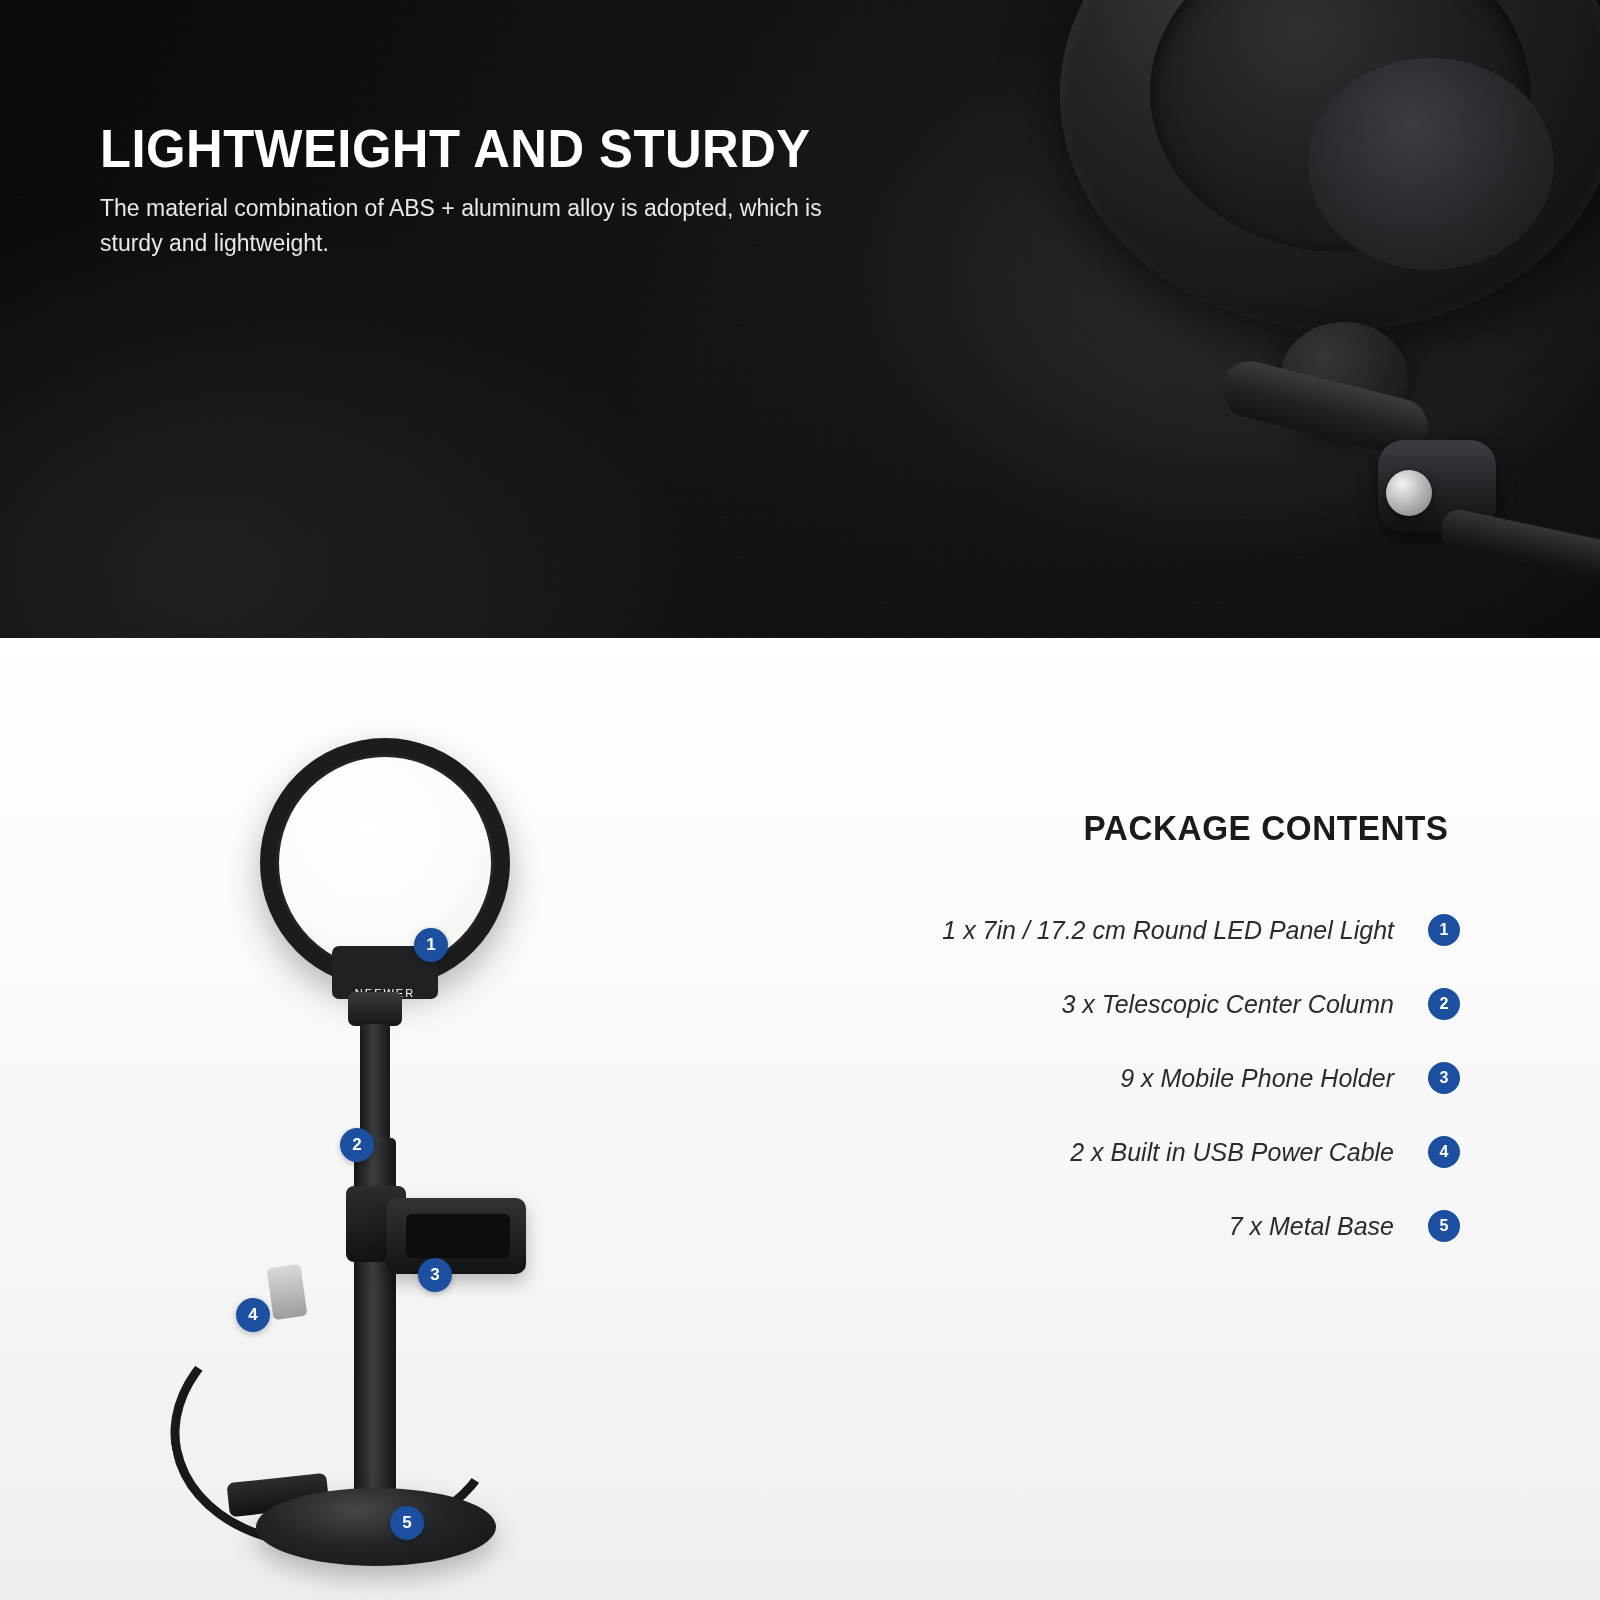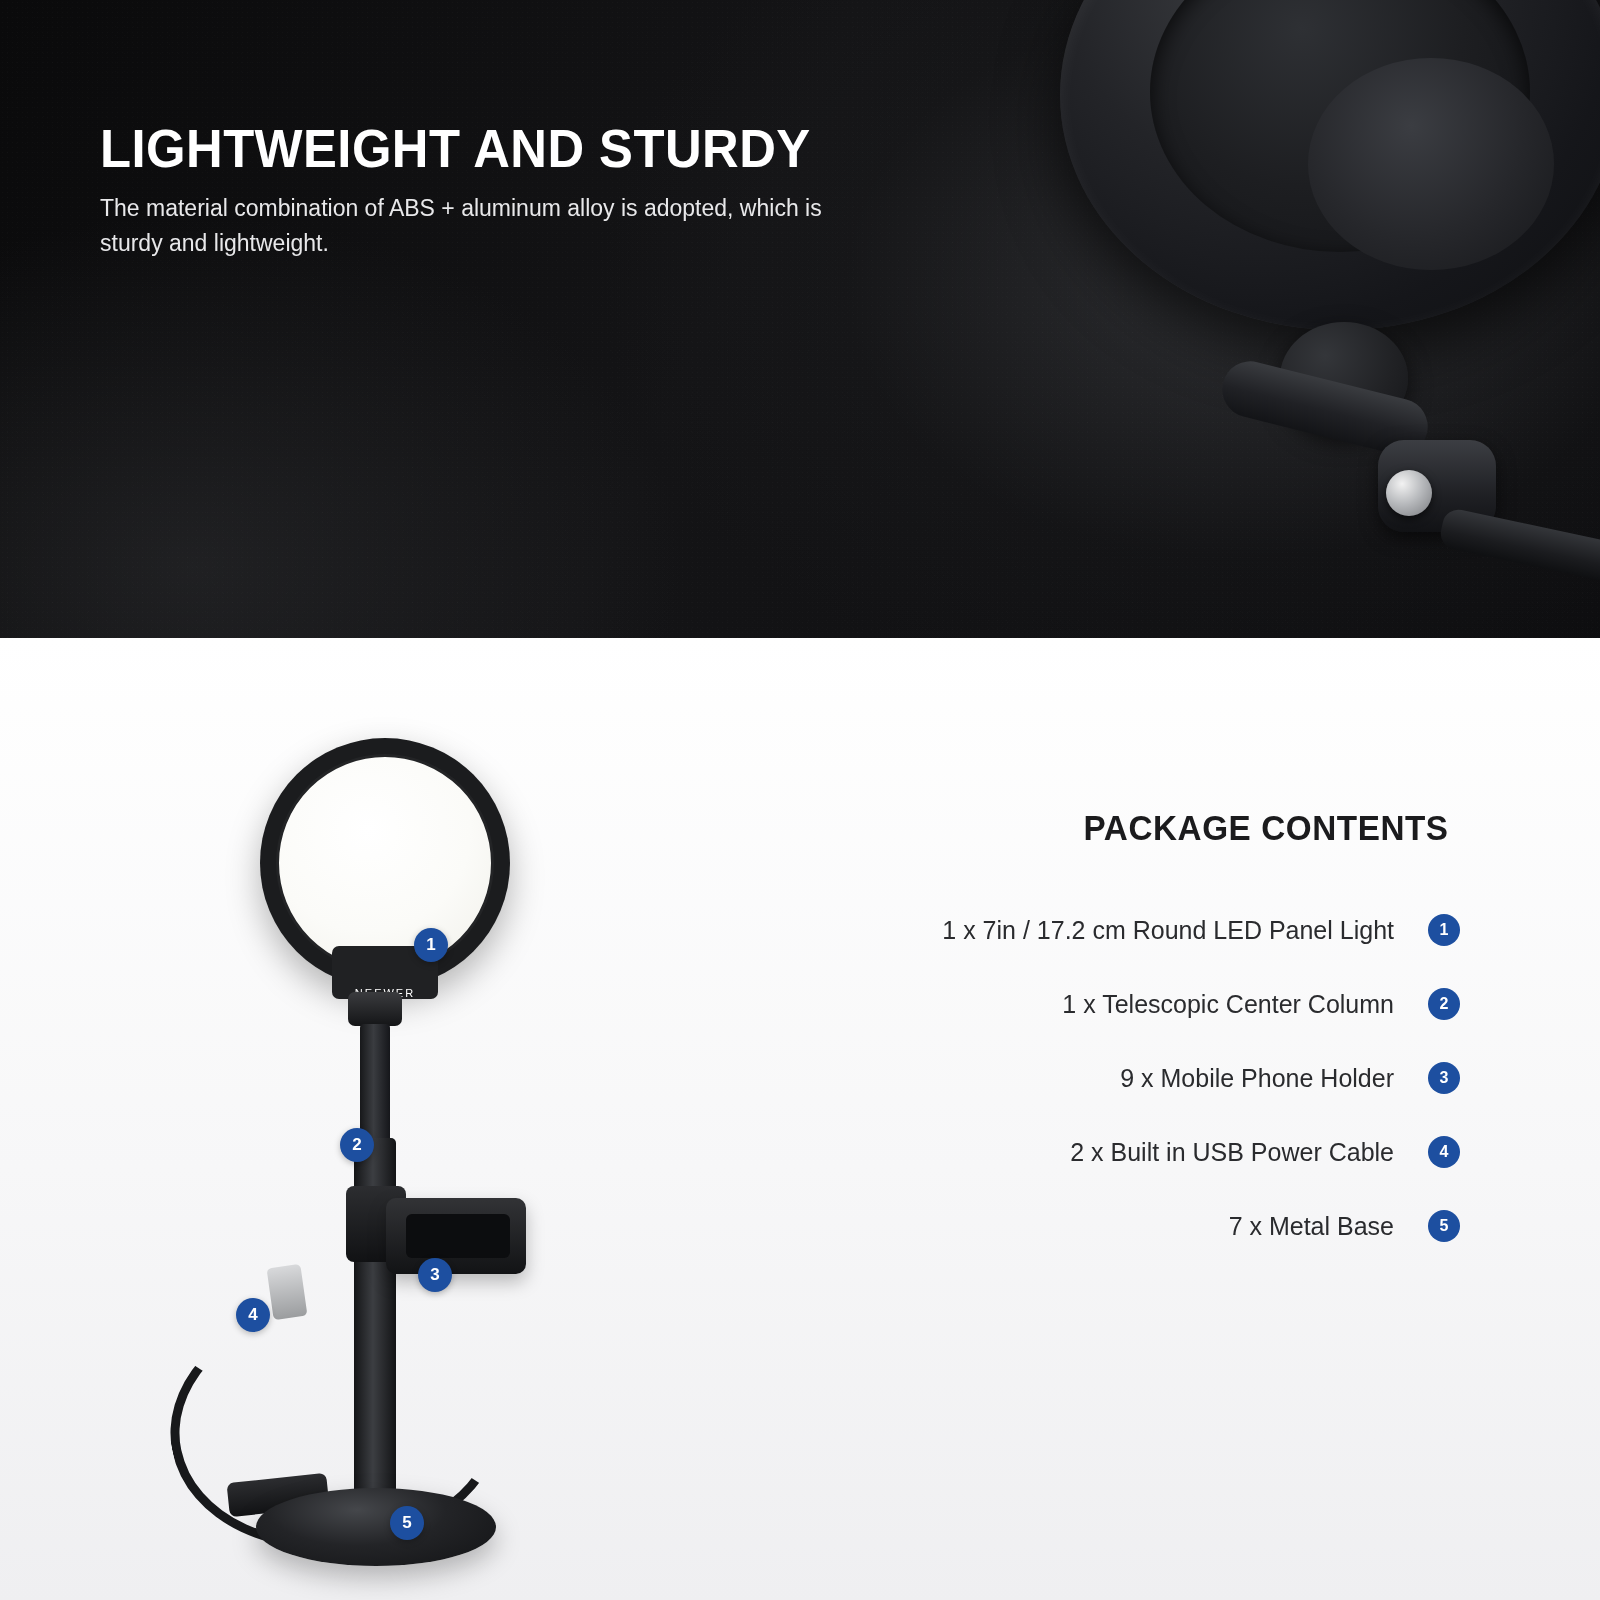--- a/index.html
+++ b/index.html
@@ -251,20 +251,21 @@
   .pkg-row {
     display: flex; align-items: center; justify-content: flex-end;
     gap: 34px;
     margin-bottom: 42px;
   }
   .pkg-text {
     color: #2a2b2e;
     font-size: 25px;
     font-weight: 300;
     white-space: nowrap;
+    font-style: italic;
   }
   .pkg-num {
     flex: 0 0 auto;
     width: 32px; height: 32px;
     border-radius: 50%;
     background: #1d4fa0;
     color: #fff;
     font-size: 16px; font-weight: bold;
     display: flex; align-items: center; justify-content: center;
   }
@@ -325,21 +326,21 @@
     <div class="pkg">
       <div class="pkg-title">PACKAGE CONTENTS</div>
       <div class="pkg-list">
 
         <div class="pkg-row">
           <div class="pkg-text">1 x 7in / 17.2 cm Round LED Panel Light</div>
           <div class="pkg-num">1</div>
         </div>
 
         <div class="pkg-row">
-          <div class="pkg-text">1 x Telescopic Center Column</div>
+          <div class="pkg-text">3 x Telescopic Center Column</div>
           <div class="pkg-num">2</div>
         </div>
 
         <div class="pkg-row">
           <div class="pkg-text">9 x  Mobile Phone Holder</div>
           <div class="pkg-num">3</div>
         </div>
 
         <div class="pkg-row">
           <div class="pkg-text">2 x  Built in USB Power Cable</div>

